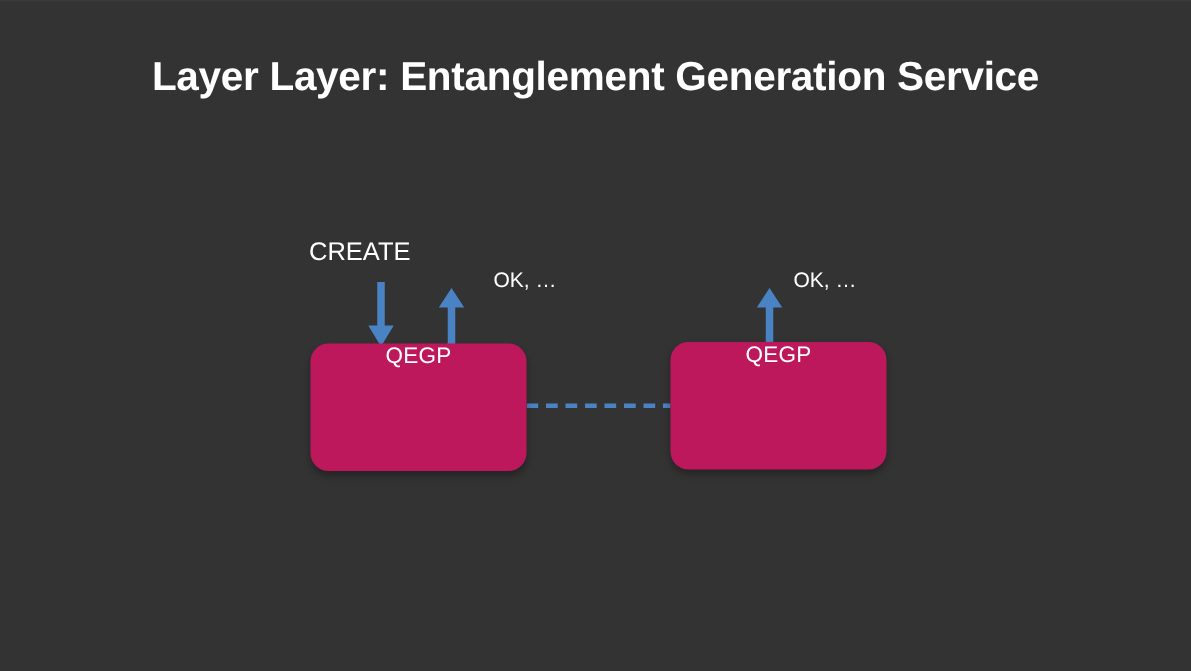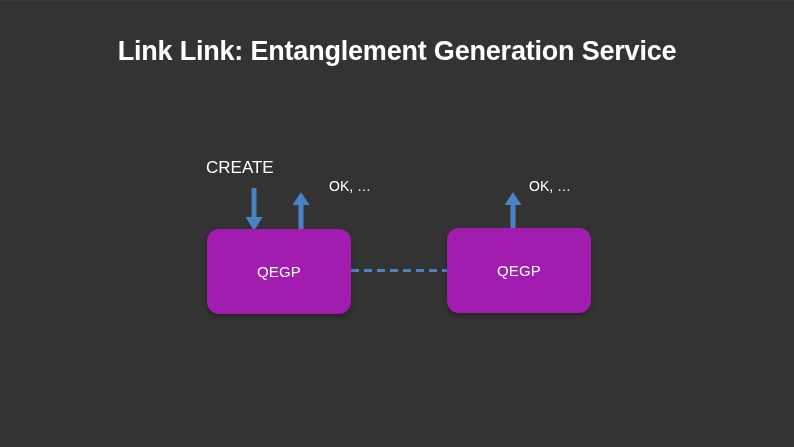--- a/index.html
+++ b/index.html
@@ -44,25 +44,24 @@
   #diagram {
     position: absolute;
     left: 0;
     top: 0;
     width: 794px;
     height: 447px;
     border-radius: 20px;
   }
   .node-box {
     position: absolute;
-    background: #a21caf;
+    background: #be185d;
     border-radius: 12px;
     box-shadow: 0 3px 5px rgba(0,0,0,0.30);
     display: flex;
-    align-items: center;
     justify-content: center;
   }
   .node-label {
     color: #ffffff;
     font-size: 15px;
     font-family: "Liberation Sans", sans-serif;
     letter-spacing: 0.2px;
   }
   #node-left {
     left: 207px;
@@ -112,21 +111,21 @@
     overflow: visible;
   }
 </style>
 </head>
 <body>
 
 <div id="slide">
 
   <div id="top-hairline"></div>
 
-  <div id="slide-title">Link Link: Entanglement Generation Service</div>
+  <div id="slide-title">Layer Layer: Entanglement Generation Service</div>
 
   <div id="diagram">
 
     <div class="msg-label" id="label-create">CREATE</div>
 
     <div class="msg-label" id="label-ok-left">OK, …</div>
 
     <div class="msg-label" id="label-ok-right">OK, …</div>
 
     <svg class="arrow-svg" id="arrow-create-down" style="left:244px; top:188px;" width="22" height="44" viewBox="0 0 22 44">

